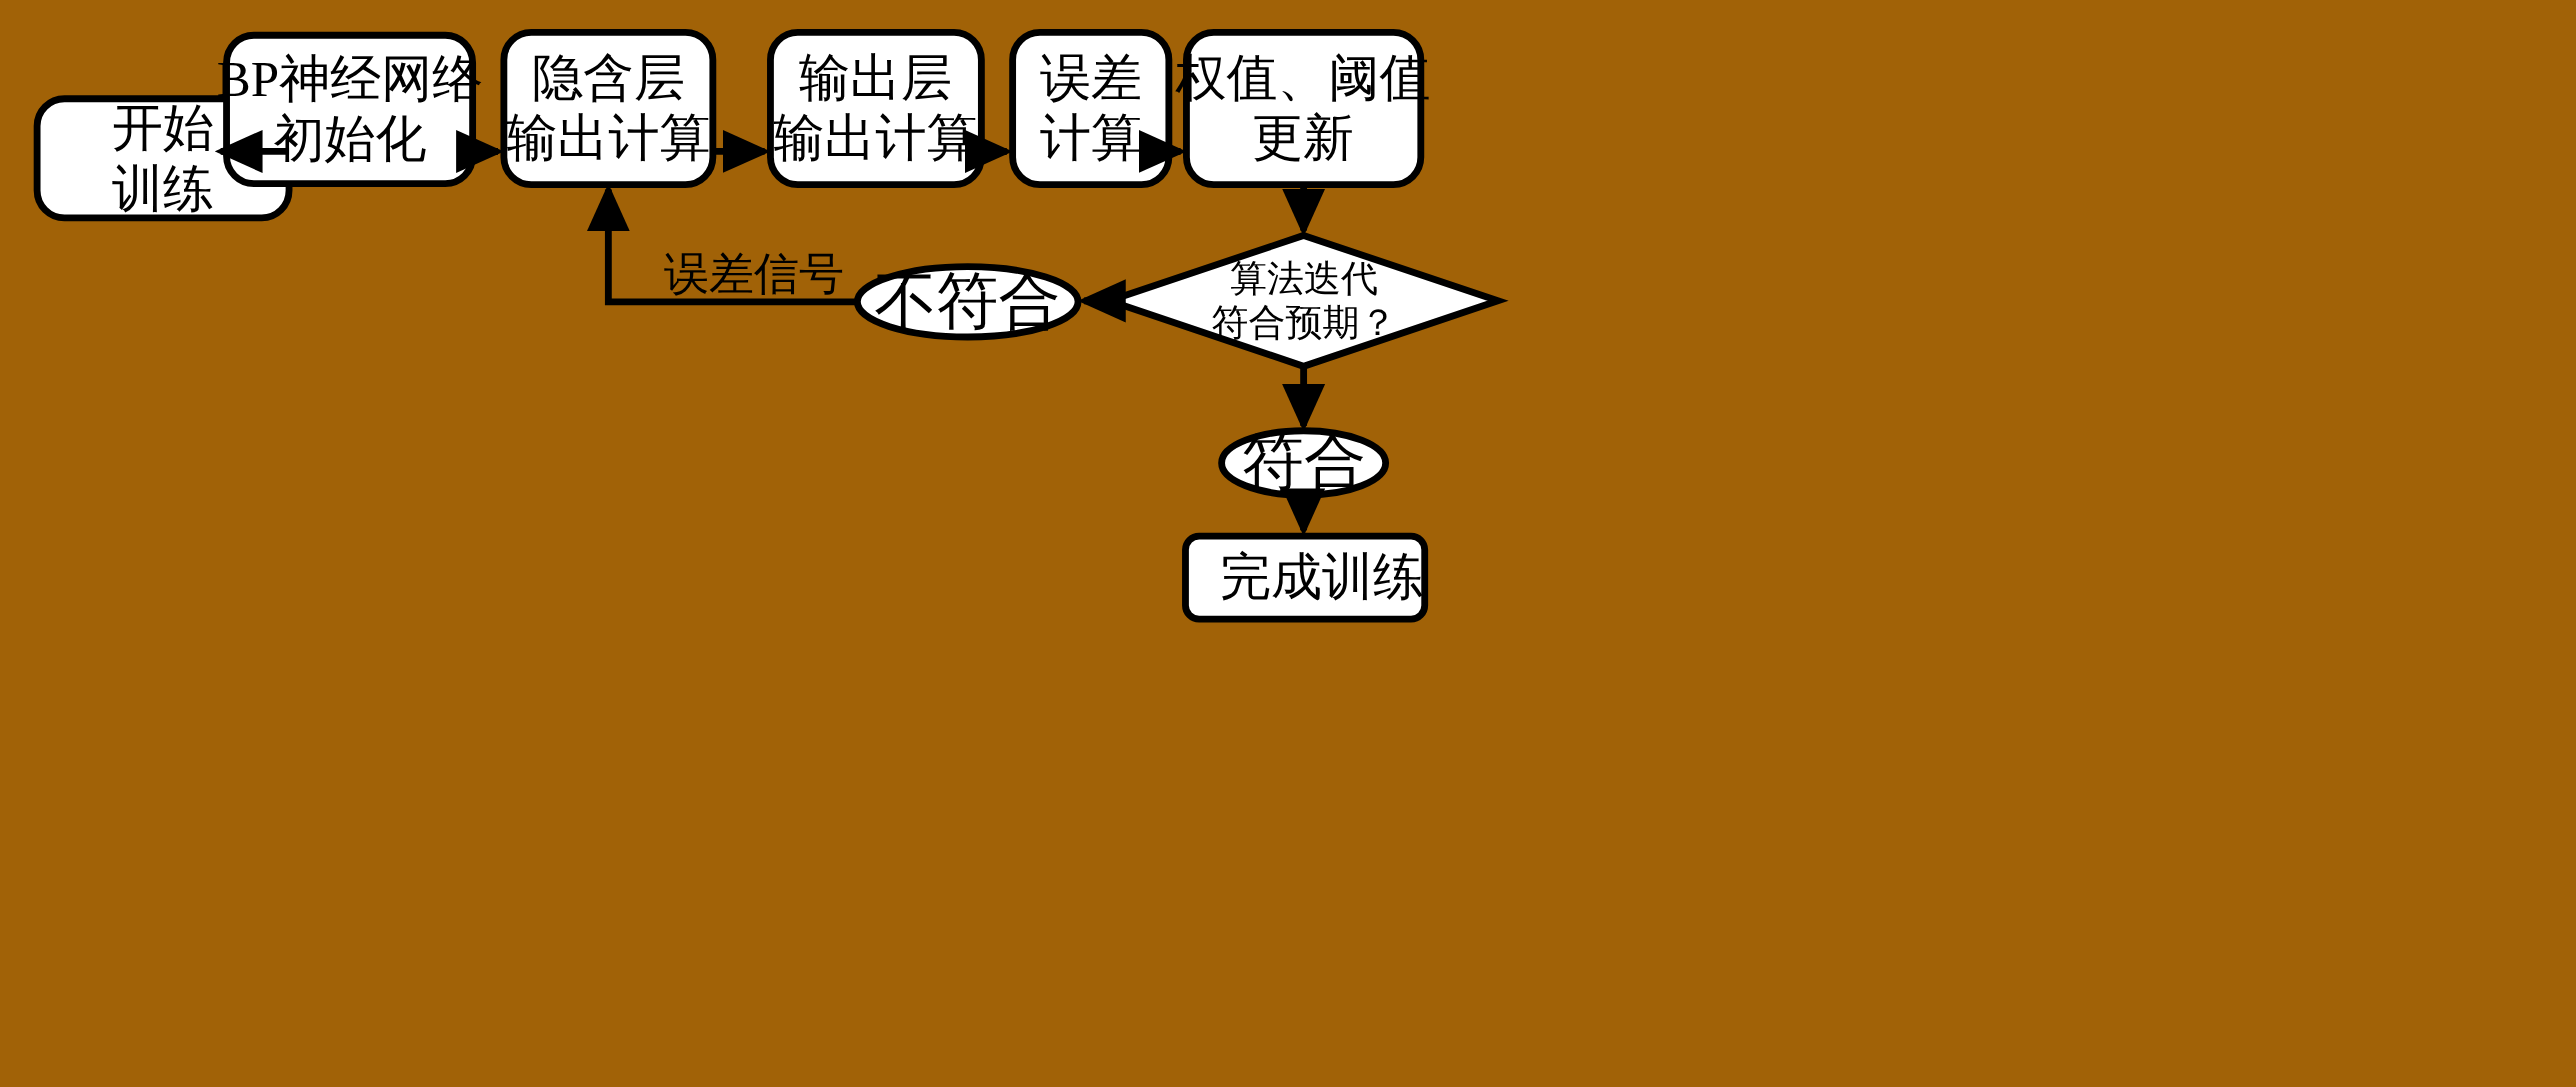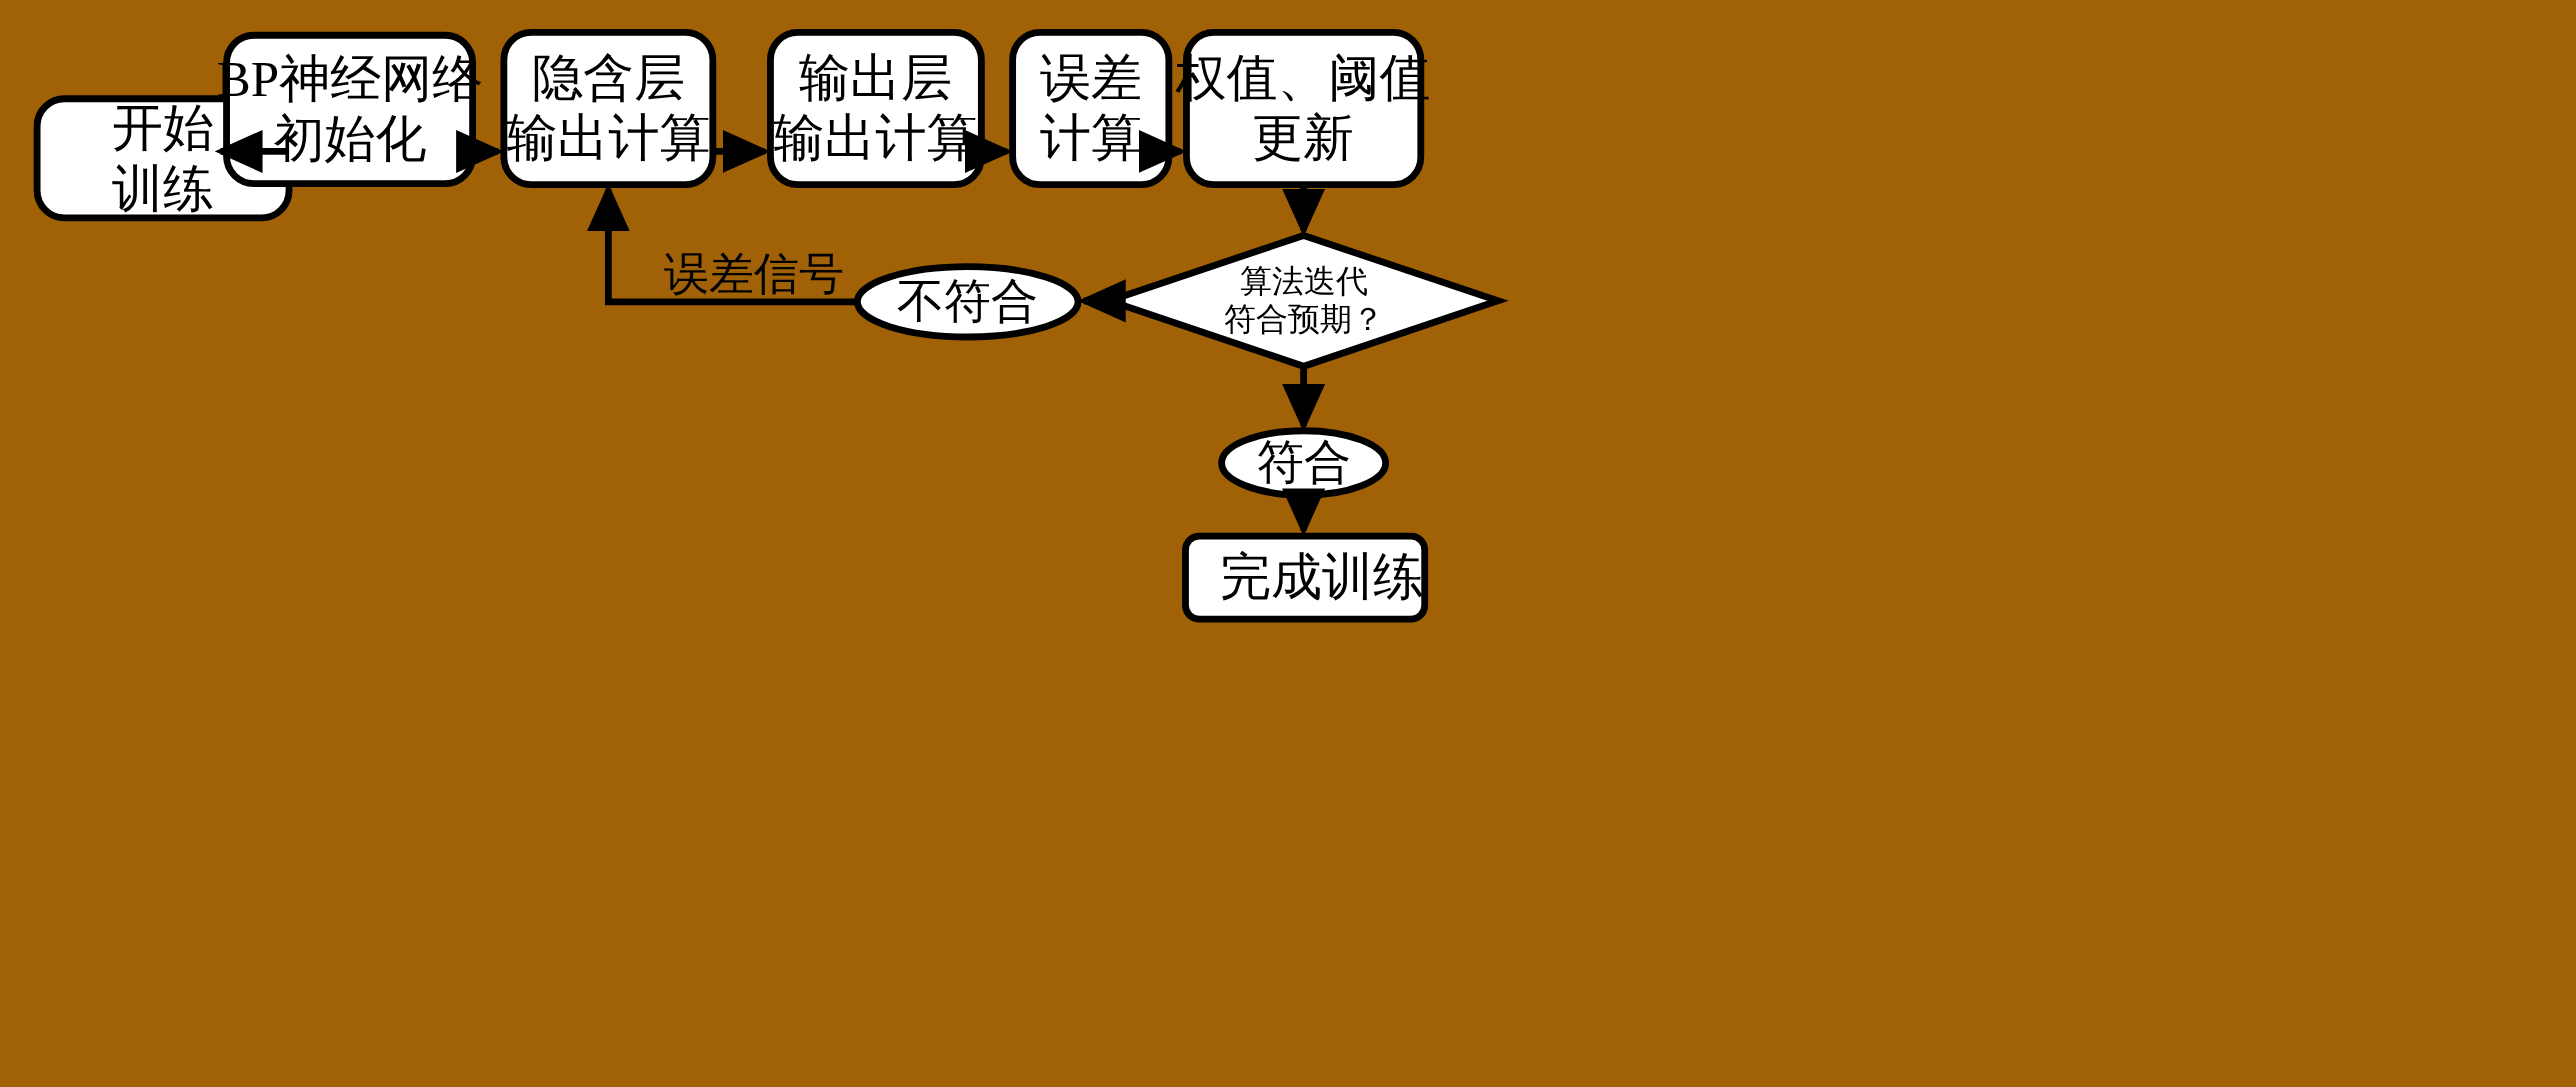--- a/index.html
+++ b/index.html
@@ -32,22 +32,22 @@
     justify-content: center;
     text-align: center;
     color: #000000;
     font-family: "Liberation Serif", "DejaVu Serif", serif;
     line-height: 1.18;
     white-space: nowrap;
     pointer-events: none;
   }
   .node-label .ln { display: block; }
   .fs-box { font-size: 51px; }
-  .fs-ell { font-size: 47px; }
-  .fs-dia { font-size: 32px; }
+  .fs-ell { font-size: 62px; }
+  .fs-dia { font-size: 37px; }
   .fs-edge { font-size: 45px; }
   .edge-label {
     position: absolute;
     color: #000000;
     font-family: "Liberation Serif", "DejaVu Serif", serif;
     white-space: nowrap;
   }
 </style>
 </head>
 <body>

